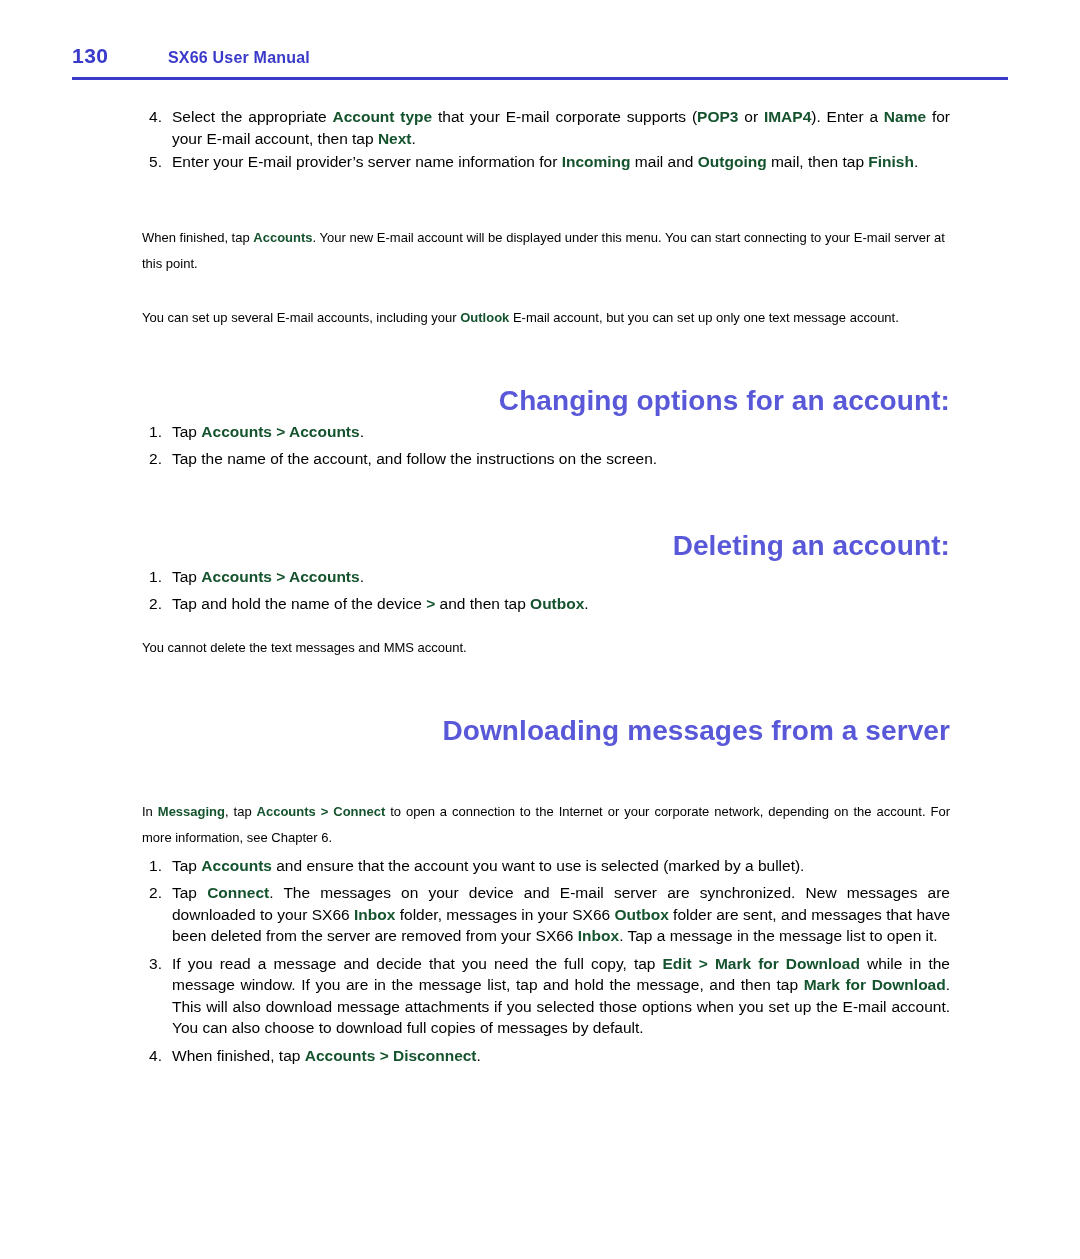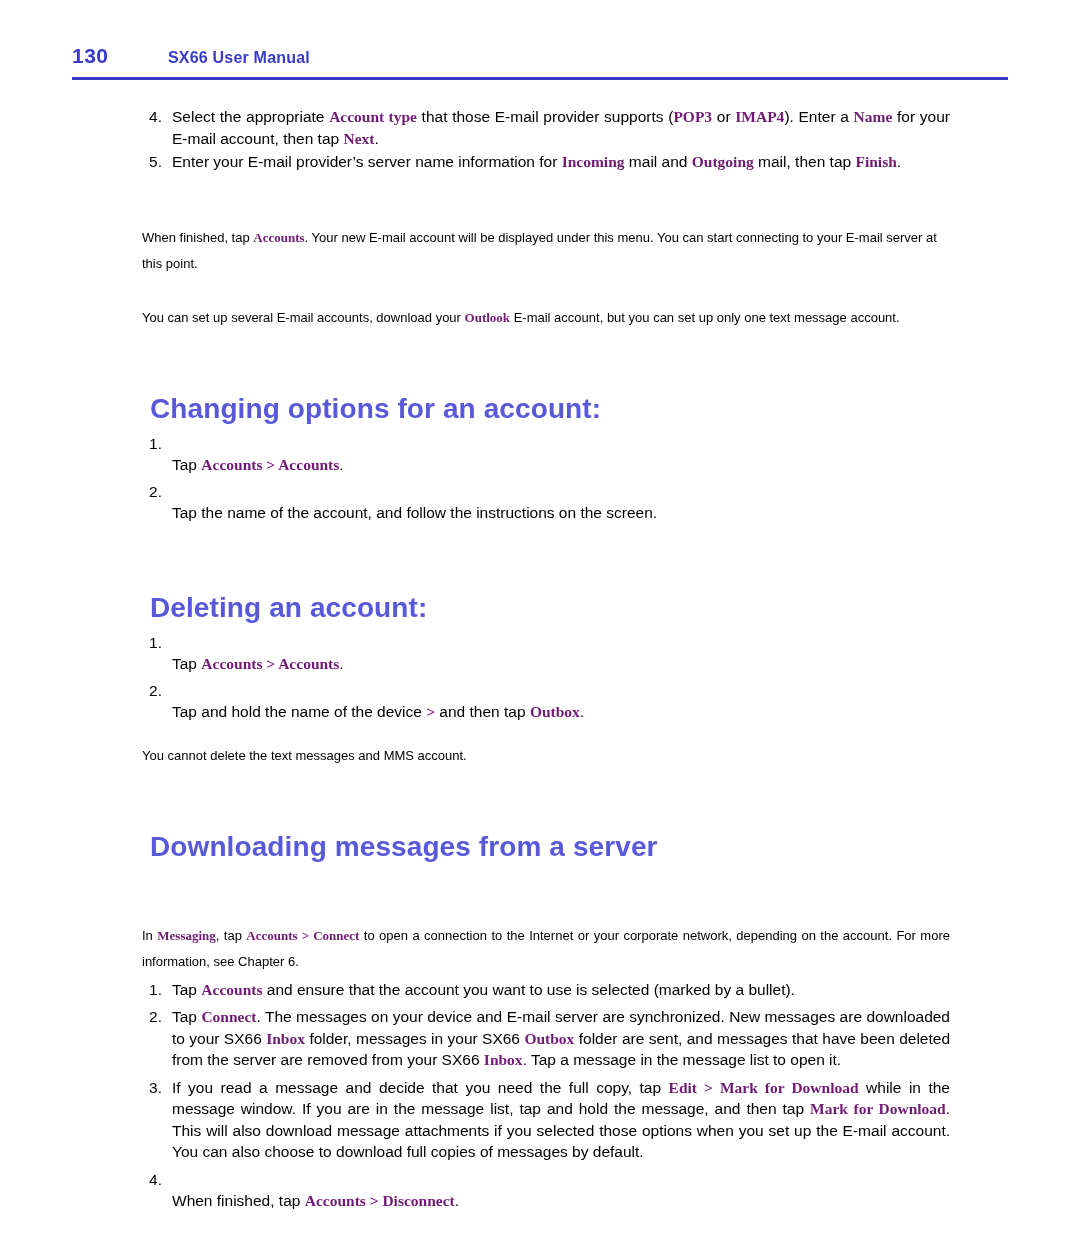--- a/index.html
+++ b/index.html
@@ -81,36 +81,37 @@
     box-sizing: border-box;
     font-size: 15.5px;
     line-height: 21.5px;
   }
   .li-body {
     flex: 1;
     font-size: 15.5px;
     line-height: 21.5px;
     text-align: justify;
   }
-  .li-body.nojust { text-align: left; margin-top: 21px; }
+  .li-body.nojust { text-align: left; }
 
   .para {
     font-size: 13px;
     line-height: 26px;
     margin: 0;
   }
 
-  .blue { color: #701a75; font-weight: bold; font-family: Liberation Serif, serif; }
+  .blue { color: #14532d; font-weight: bold; }
 
   h2.section {
     font-size: 28px;
     font-weight: bold;
     color: #5858d8;
-    margin: 8px;
+    margin: 0;
     letter-spacing: 0.1px;
+    text-align: right;
   }
   .spacer-3 { height: 50px; }
   .spacer-4 { height: 28px; }
   .spacer-5 { height: 54px; }
   .spacer-7 { height: 54px; }
   .spacer-8 { height: 22px; }
   .spacer-9 { height: 14px; }
 
   .sub-list { margin-top: 4px; }
   .sub-list .li { margin-bottom: 6px; }
@@ -126,35 +127,35 @@
       <div class="manual-title">SX66 User Manual</div>
     </div>
     <div class="header-rule"></div>
   </div>
 
   <div class="content">
 
     <div class="ol-block">
       <div class="li">
         <div class="li-num">4.</div>
-        <div class="li-body"><span>Select the appropriate </span><span class="blue">Account type</span><span> that those E-mail provider supports (</span><span class="blue">POP3</span><span> or </span><span class="blue">IMAP4</span><span>). Enter a </span><span class="blue">Name</span><span> for your E-mail account, then tap </span><span class="blue">Next</span><span>.</span></div>
+        <div class="li-body"><span>Select the appropriate </span><span class="blue">Account type</span><span> that your E-mail corporate supports (</span><span class="blue">POP3</span><span> or </span><span class="blue">IMAP4</span><span>). Enter a </span><span class="blue">Name</span><span> for your E-mail account, then tap </span><span class="blue">Next</span><span>.</span></div>
       </div>
       <div class="li">
         <div class="li-num">5.</div>
         <div class="li-body"><span>Enter your E-mail provider’s server name information for </span><span class="blue">Incoming</span><span> mail and </span><span class="blue">Outgoing</span><span> mail, then tap </span><span class="blue">Finish</span><span>.</span></div>
       </div>
     </div>
 
     <div class="spacer-3"></div>
 
     <p class="para"><span>When finished, tap </span><span class="blue">Accounts</span><span>. Your new E-mail account will be displayed under this menu. You can start connecting to your E-mail server at this point.</span></p>
 
     <div class="spacer-4"></div>
 
-    <p class="para"><span>You can set up several E-mail accounts, download your </span><span class="blue">Outlook</span><span> E-mail account, but you can set up only one text message account.</span></p>
+    <p class="para"><span>You can set up several E-mail accounts, including your </span><span class="blue">Outlook</span><span> E-mail account, but you can set up only one text message account.</span></p>
 
     <div class="spacer-5"></div>
 
     <h2 class="section">Changing options for an account:</h2>
 
     <div class="sub-list">
       <div class="li">
         <div class="li-num">1.</div>
         <div class="li-body nojust"><span>Tap </span><span class="blue">Accounts &gt; Accounts</span><span>.</span></div>
       </div>

